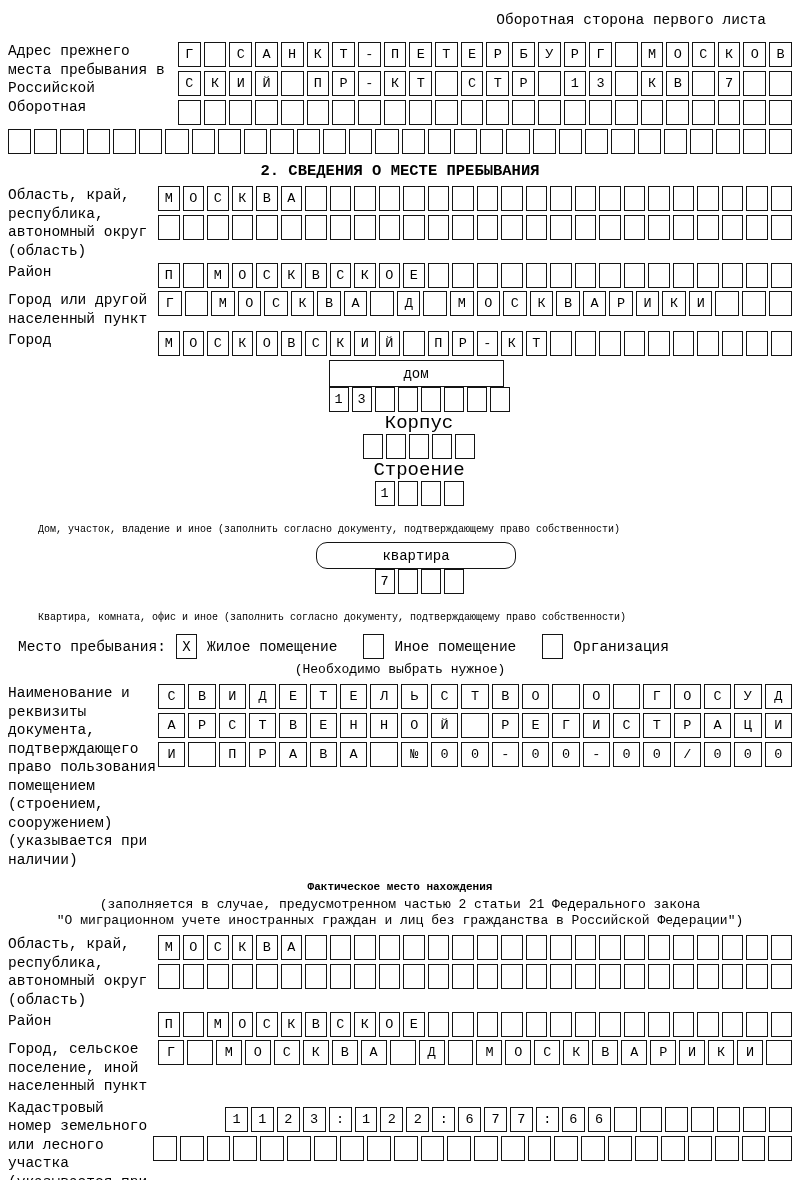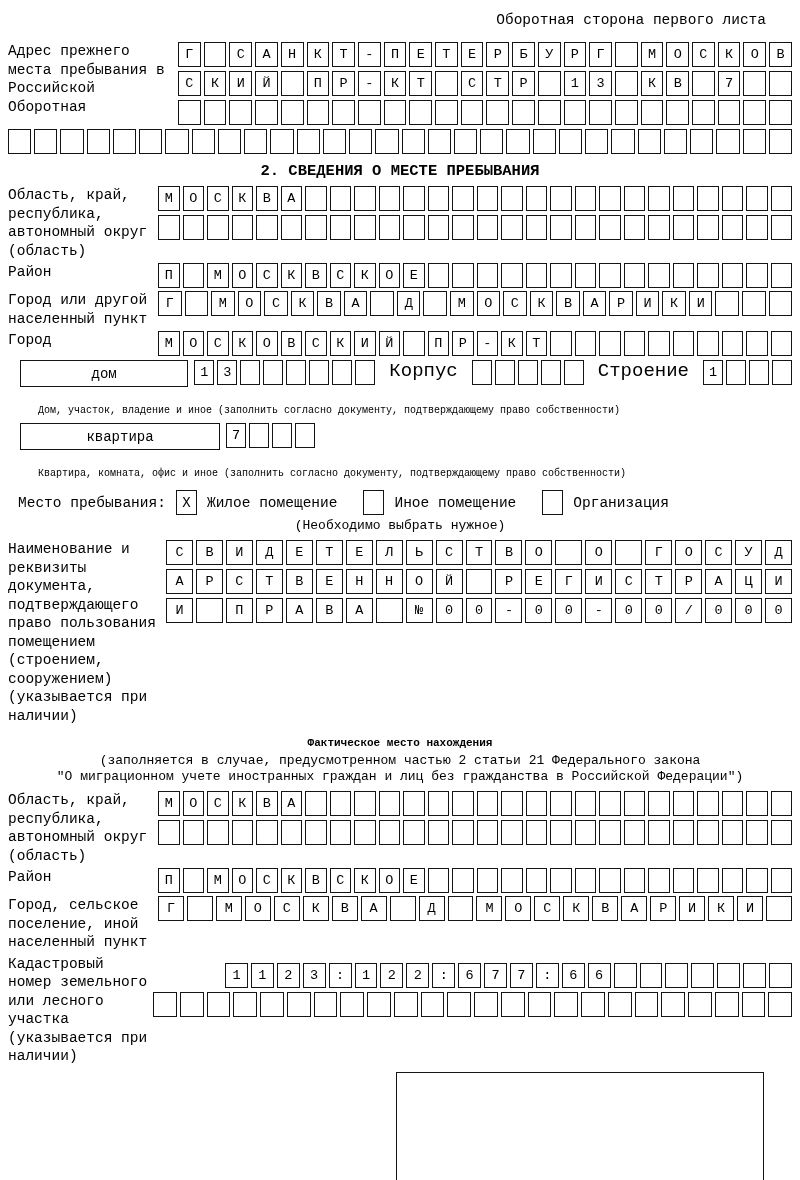--- a/index.html
+++ b/index.html
@@ -19,25 +19,25 @@
   .cell{flex:1 1 0;height:25px;border:1.5px solid #141414;box-sizing:border-box;
         display:flex;align-items:center;justify-content:center;
         font-size:13.5px;min-width:0;background:#fff;}
   .cfix .cell{flex:0 0 20px;}
   .fullrow{margin-top:4px;}
   .note{font-size:13px;text-align:center;margin-top:3px;line-height:16px;}
   .note-left{font-size:10px;text-align:left;margin:16px 0 2px 30px;line-height:16px;}
   .title{font-weight:bold;text-align:center;font-size:15.5px;margin:8px 0 6px 0;}
   .subtitle{font-weight:bold;text-align:center;font-size:11px;margin:12px 0 4px 0;}
 
-  .houserow{display:flex;align-items:flex-start;margin:4px 0 0 12px;}
+  .houserow{display:flex;align-items:center;margin:4px 0 0 32px;flex-direction:column;}
   .labelbox{border:1.5px solid #141414;box-sizing:border-box;height:27px;
             display:flex;align-items:center;justify-content:center;font-size:14px;}
   .dom-box{width:175px;}
-  .kv-box{width:200px;}
+  .kv-box{width:200px;border-radius:11px;}
   .inline-lbl{font-size:19px;display:flex;align-items:center;margin:0 8px 0 14px;}
   .houserow .cellrow{flex:0 0 auto;margin-left:6px;}
 
   .stayrow{display:flex;align-items:center;margin:8px 0 0 10px;font-size:14.5px;}
   .checkbox{flex:0 0 21px;height:25px;border:1.5px solid #141414;box-sizing:border-box;
             display:flex;align-items:center;justify-content:center;
             font-size:14px;margin:0 10px;}
   .gap26{margin-left:26px;}
 
   .indent72{margin-left:72px;}
@@ -378,21 +378,21 @@
     <span>Место пребывания:</span>
     <span class="checkbox">X</span>
     <span>Жилое помещение</span>
     <span class="checkbox gap26"></span>
     <span>Иное помещение</span>
     <span class="checkbox gap26"></span>
     <span>Организация</span>
   </div>
   <div class="note">(Необходимо выбрать нужное)</div>
 
-  <div class="block" style="margin-top:6px;gap:8px;">
+  <div class="block" style="margin-top:6px;">
     <div class="flabel w150">Наименование и реквизиты документа, подтверждающего право пользования помещением (строением, сооружением) (указывается при наличии)</div>
     <div class="rows">
       <div class="cellrow">
           <span class="cell">С</span>
           <span class="cell">В</span>
           <span class="cell">И</span>
           <span class="cell">Д</span>
           <span class="cell">Е</span>
           <span class="cell">Т</span>
           <span class="cell">Е</span>

